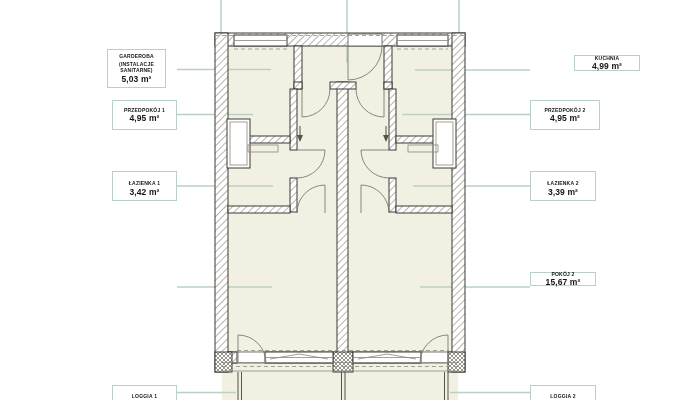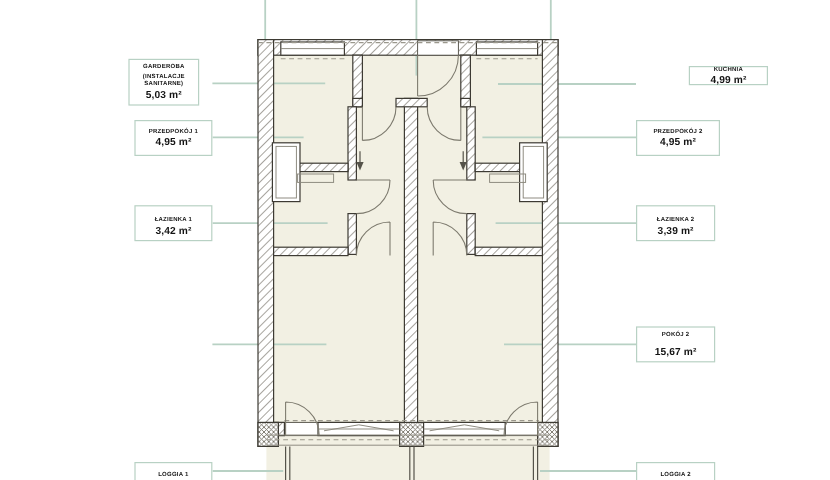--- a/index.html
+++ b/index.html
@@ -192,21 +192,21 @@
   <div class="label-box" style="left:530px;top:100px;width:70px;height:30px;">
     <div class="room-name">PRZEDPOKÓJ 2</div>
     <div class="room-area">4,95 m²</div>
   </div>
 
   <div class="label-box" style="left:530px;top:171px;width:66px;height:30px;justify-content:flex-end;">
     <div class="room-name">ŁAZIENKA 2</div>
     <div class="room-area">3,39 m²</div>
   </div>
 
-  <div class="label-box" style="left:530px;top:272px;width:66px;height:30px;justify-content:space-between;">
+  <div class="label-box" style="left:530px;top:272px;width:66px;height:14px;">
     <div class="room-name">POKÓJ 2</div>
     <div class="room-area">15,67 m²</div>
   </div>
 
   <div class="label-box loggia" style="left:530px;top:385px;width:66px;height:28px;">
     <div class="room-name">LOGGIA 2</div>
   </div>
 
 </div>
 

